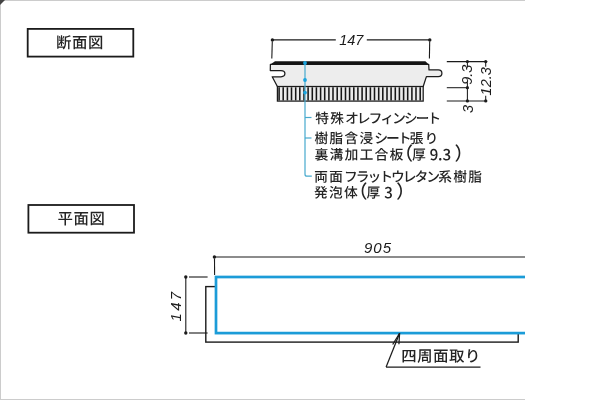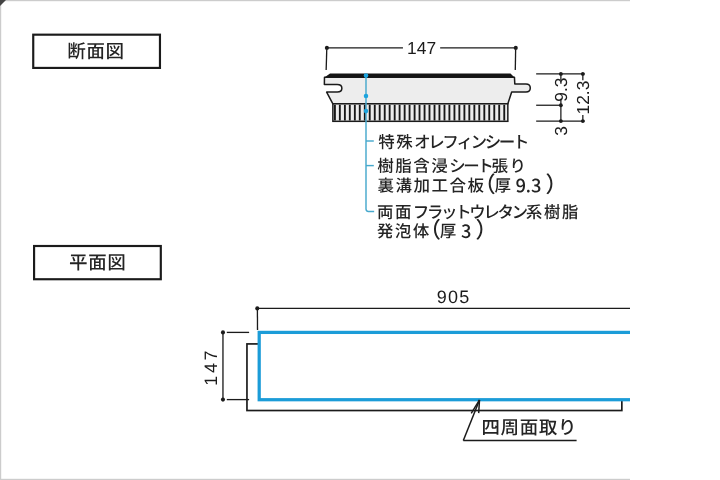--- a/index.html
+++ b/index.html
@@ -1,17 +1,17 @@
 <!DOCTYPE html>
 <html><head>
 <meta charset="utf-8">
 <title>diagram</title>
 <style>
 html,body { margin:0; padding:0; background:#fff; }
-#page { position:relative; width:525px; height:400px; overflow:hidden; font-family:"Liberation Sans", sans-serif; }
+#page { position:relative; width:525px; height:400px; overflow:hidden; font-family:"Liberation Sans", sans-serif;font-style:italic; }
 </style>
 </head>
 <body>
 <div id="page">
 <svg width="600" height="400" viewBox="0 0 600 400">
 
 <rect x="0.5" y="0.5" width="599" height="399" fill="none" stroke="#cccccc" stroke-width="1"></rect>
 <path d="M0 0 L5 0 L0 5 Z" fill="#444"></path>
 
 <rect x="27.7" y="28.9" width="105.6" height="27.7" fill="#fff" stroke="#1b1b1b" stroke-width="1.8"></rect>

